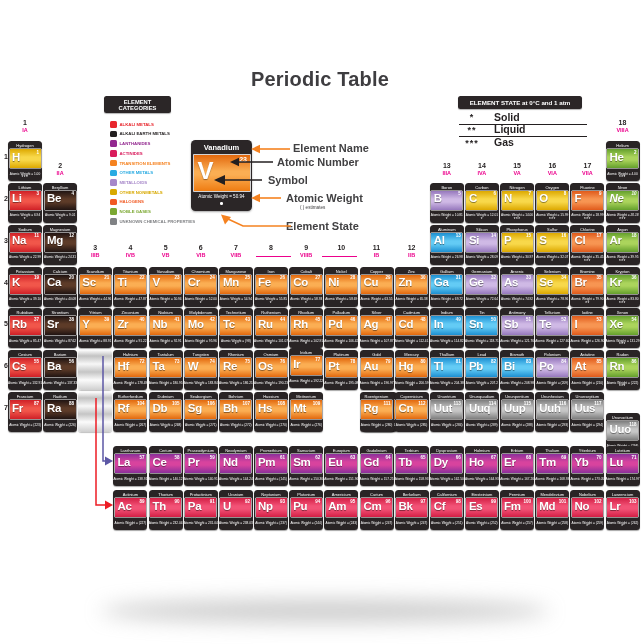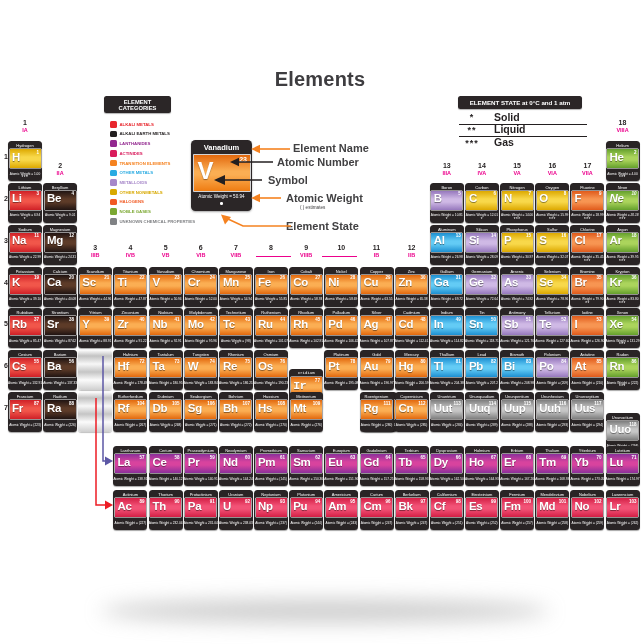--- a/index.html
+++ b/index.html
@@ -40,21 +40,21 @@
 .cnote{position:absolute;font-size:4.6px;color:#414042;white-space:nowrap}
 svg.overlay{position:absolute;left:0;top:0;pointer-events:none}
 .bshadow{position:absolute;left:100px;top:599px;width:450px;height:24px;background:#9e9e9e;border-radius:50%;filter:blur(10px);opacity:.5}
 </style>
 </head>
 <body>
 
 <div id="poster">
 
   <div class="title">
-    <div>Elements</div>
+    <div>Periodic Table</div>
   </div>
 
   <div class="cathead">ELEMENT CATEGORIES</div>
   <div id="catitems">
       <div class="catitem" style="left: 110px; top: 121px;">
         <div class="catsw" style="background: rgb(232, 38, 45);"></div>
         <div class="catlb" style="color: rgb(232, 38, 45);">ALKALI METALS</div>
       </div>
       <div class="catitem" style="left: 110px; top: 130.7px;">
         <div class="catsw" style="background: rgb(35, 31, 32);"></div>
@@ -792,21 +792,21 @@
         <div class="enm">Osmium</div>
         <div class="ebd" style="background: linear-gradient(rgb(226, 104, 13) 0%, rgb(251, 174, 83) 42%, rgb(251, 174, 83) 58%, rgb(226, 104, 13) 100%);">
           <div class="esym">Os</div>
           <div class="eno">76</div>
         </div>
         <div class="eft">
           <div class="ew">Atomic Weight = 190.23</div>
           <div class="es">*</div>
         </div>
       </div>
-      <div class="cell" style="left: 289.2px; top: 369px; font-family: Liberation Mono, monospace;">
+      <div class="cell" style="left: 289.2px; top: 348px;">
         <div class="enm">Iridium</div>
         <div class="ebd" style="background: linear-gradient(rgb(226, 104, 13) 0%, rgb(251, 174, 83) 42%, rgb(251, 174, 83) 58%, rgb(226, 104, 13) 100%);">
           <div class="esym">Ir</div>
           <div class="eno">77</div>
         </div>
         <div class="eft">
           <div class="ew">Atomic Weight = 192.22</div>
           <div class="es">*</div>
         </div>
       </div>

